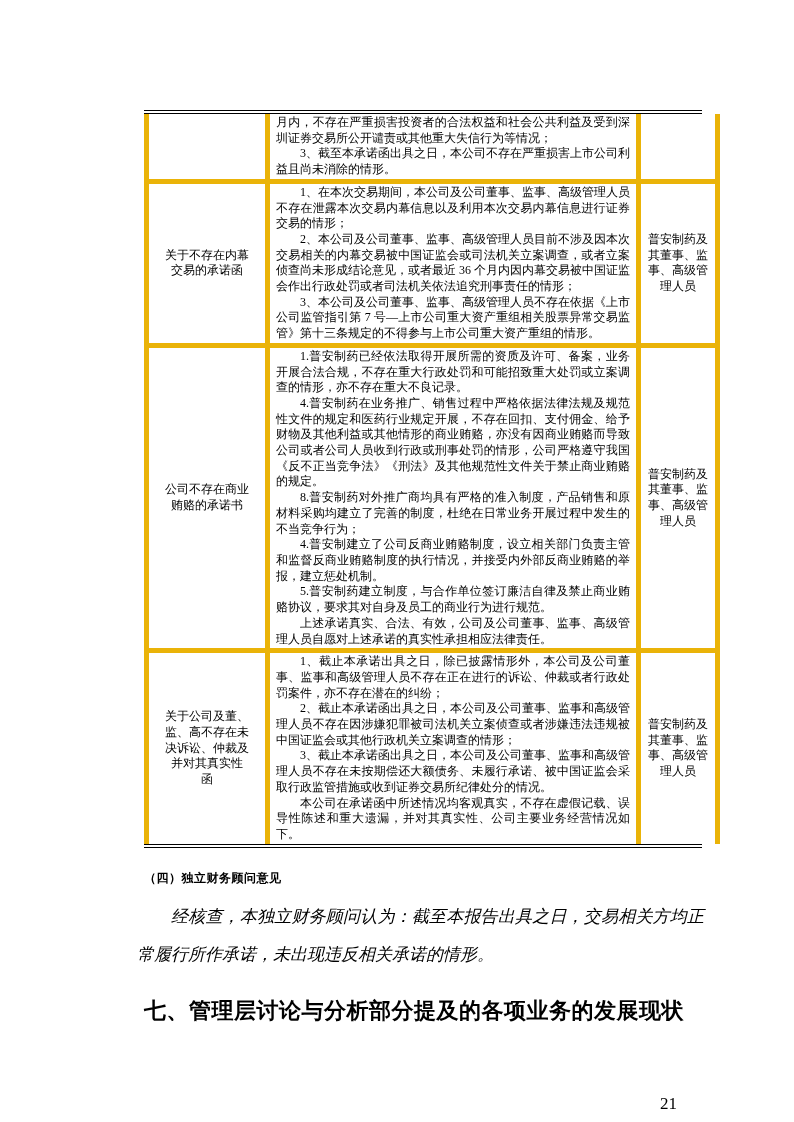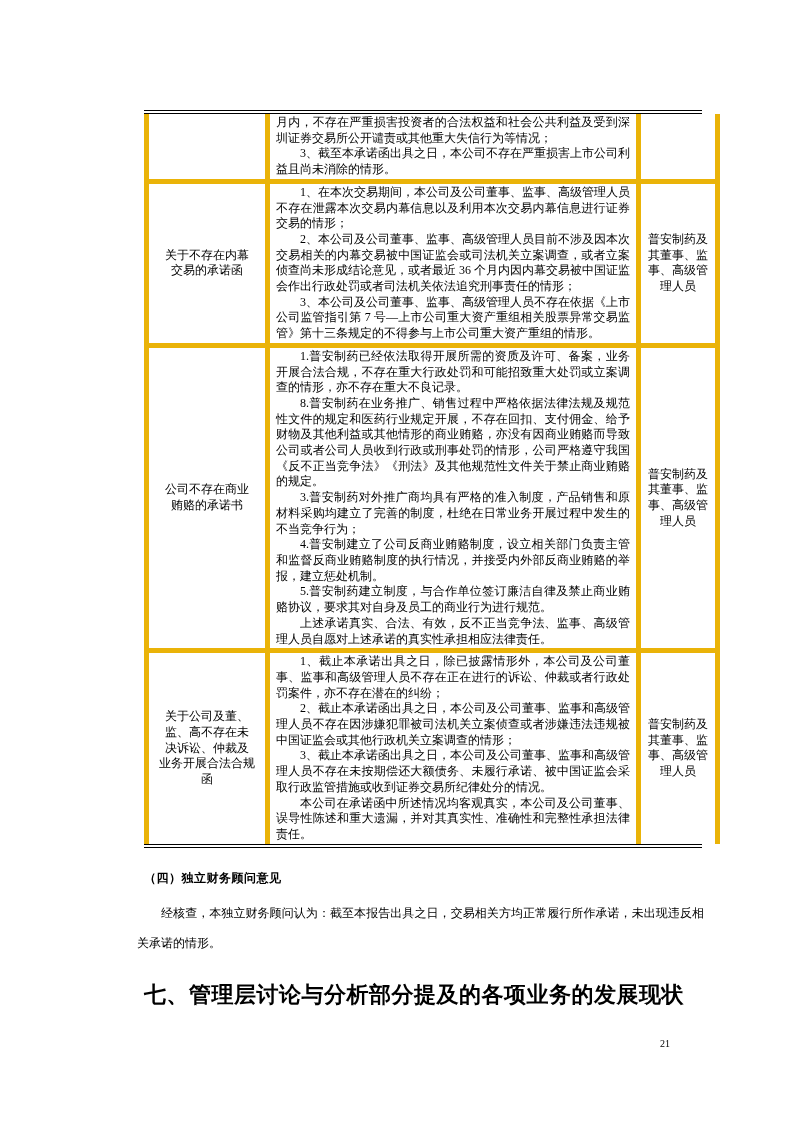--- a/index.html
+++ b/index.html
@@ -29,25 +29,26 @@
 
   h2.sec2 {
     font-family:"Liberation Sans","DejaVu Sans",sans-serif;
     font-weight:bold; font-size:12px; margin:22px 0 0 7px; letter-spacing:0.5px;
   }
   h1.sec1 {
     font-family:"Liberation Sans","DejaVu Sans",sans-serif;
     font-weight:bold; font-size:22px; margin:22px 0 0 7px; letter-spacing:0.5px;
   }
   p.body {
-    font-size:12px; line-height:30px; text-indent:2em; text-align:justify;
+    font-size:17px; line-height:38px; text-indent:2em; text-align:justify;
     margin:11px 0 0 0;
+    font-style:italic;
   }
   .page-number {
-    position:absolute; left:660px; top:1038px; font-size:10px;
+    position:absolute; left:660px; top:1094px; font-size:17px;
   }
 </style>
 </head>
 <body>
 
 <div class="page">
   <div class="content">
 
     <div class="table-wrap">
       <table class="commitments">
@@ -71,42 +72,42 @@
               <td class="c3">普安制药及
 其董事、监
 事、高级管
 理人员</td>
             </tr>
             <tr>
               <td class="c1">公司不存在商业
 贿赂的承诺书</td>
               <td class="c2">
                 <p>1.普安制药已经依法取得开展所需的资质及许可、备案，业务开展合法合规，不存在重大行政处罚和可能招致重大处罚或立案调查的情形，亦不存在重大不良记录。</p>
-                <p>8.普安制药在业务推广、销售过程中严格依据法律法规及规范性文件的规定和医药行业规定开展，不存在回扣、支付佣金、给予财物及其他利益或其他情形的商业贿赂，亦没有因商业贿赂而导致公司或者公司人员收到行政或刑事处罚的情形，公司严格遵守我国《反不正当竞争法》《刑法》及其他规范性文件关于禁止商业贿赂的规定。</p>
-                <p>3.普安制药对外推广商均具有严格的准入制度，产品销售和原材料采购均建立了完善的制度，杜绝在日常业务开展过程中发生的不当竞争行为；</p>
+                <p>4.普安制药在业务推广、销售过程中严格依据法律法规及规范性文件的规定和医药行业规定开展，不存在回扣、支付佣金、给予财物及其他利益或其他情形的商业贿赂，亦没有因商业贿赂而导致公司或者公司人员收到行政或刑事处罚的情形，公司严格遵守我国《反不正当竞争法》《刑法》及其他规范性文件关于禁止商业贿赂的规定。</p>
+                <p>8.普安制药对外推广商均具有严格的准入制度，产品销售和原材料采购均建立了完善的制度，杜绝在日常业务开展过程中发生的不当竞争行为；</p>
                 <p>4.普安制建立了公司反商业贿赂制度，设立相关部门负责主管和监督反商业贿赂制度的执行情况，并接受内外部反商业贿赂的举报，建立惩处机制。</p>
                 <p>5.普安制药建立制度，与合作单位签订廉洁自律及禁止商业贿赂协议，要求其对自身及员工的商业行为进行规范。</p>
-                <p>上述承诺真实、合法、有效，反不正当竞争法、监事、高级管理人员自愿对上述承诺的真实性承担相应法律责任。</p>
+                <p>上述承诺真实、合法、有效，公司及公司董事、监事、高级管理人员自愿对上述承诺的真实性承担相应法律责任。</p>
               </td>
               <td class="c3">普安制药及
 其董事、监
 事、高级管
 理人员</td>
             </tr>
             <tr>
               <td class="c1">关于公司及董、
 监、高不存在未
 决诉讼、仲裁及
-业务开展合法合规
+并对其真实性
 函</td>
               <td class="c2">
                 <p>1、截止本承诺出具之日，除已披露情形外，本公司及公司董事、监事和高级管理人员不存在正在进行的诉讼、仲裁或者行政处罚案件，亦不存在潜在的纠纷；</p>
                 <p>2、截止本承诺函出具之日，本公司及公司董事、监事和高级管理人员不存在因涉嫌犯罪被司法机关立案侦查或者涉嫌违法违规被中国证监会或其他行政机关立案调查的情形；</p>
                 <p>3、截止本承诺函出具之日，本公司及公司董事、监事和高级管理人员不存在未按期偿还大额债务、未履行承诺、被中国证监会采取行政监管措施或收到证券交易所纪律处分的情况。</p>
-                <p>本公司在承诺函中所述情况均客观真实，本公司及公司董事、误导性陈述和重大遗漏，并对其真实性、准确性和完整性承担法律责任。</p>
+                <p>本公司在承诺函中所述情况均客观真实，不存在虚假记载、误导性陈述和重大遗漏，并对其真实性、公司主要业务经营情况如下。</p>
               </td>
               <td class="c3">普安制药及
 其董事、监
 事、高级管
 理人员</td>
             </tr>
           </tbody>
       </table>
     </div>
 

